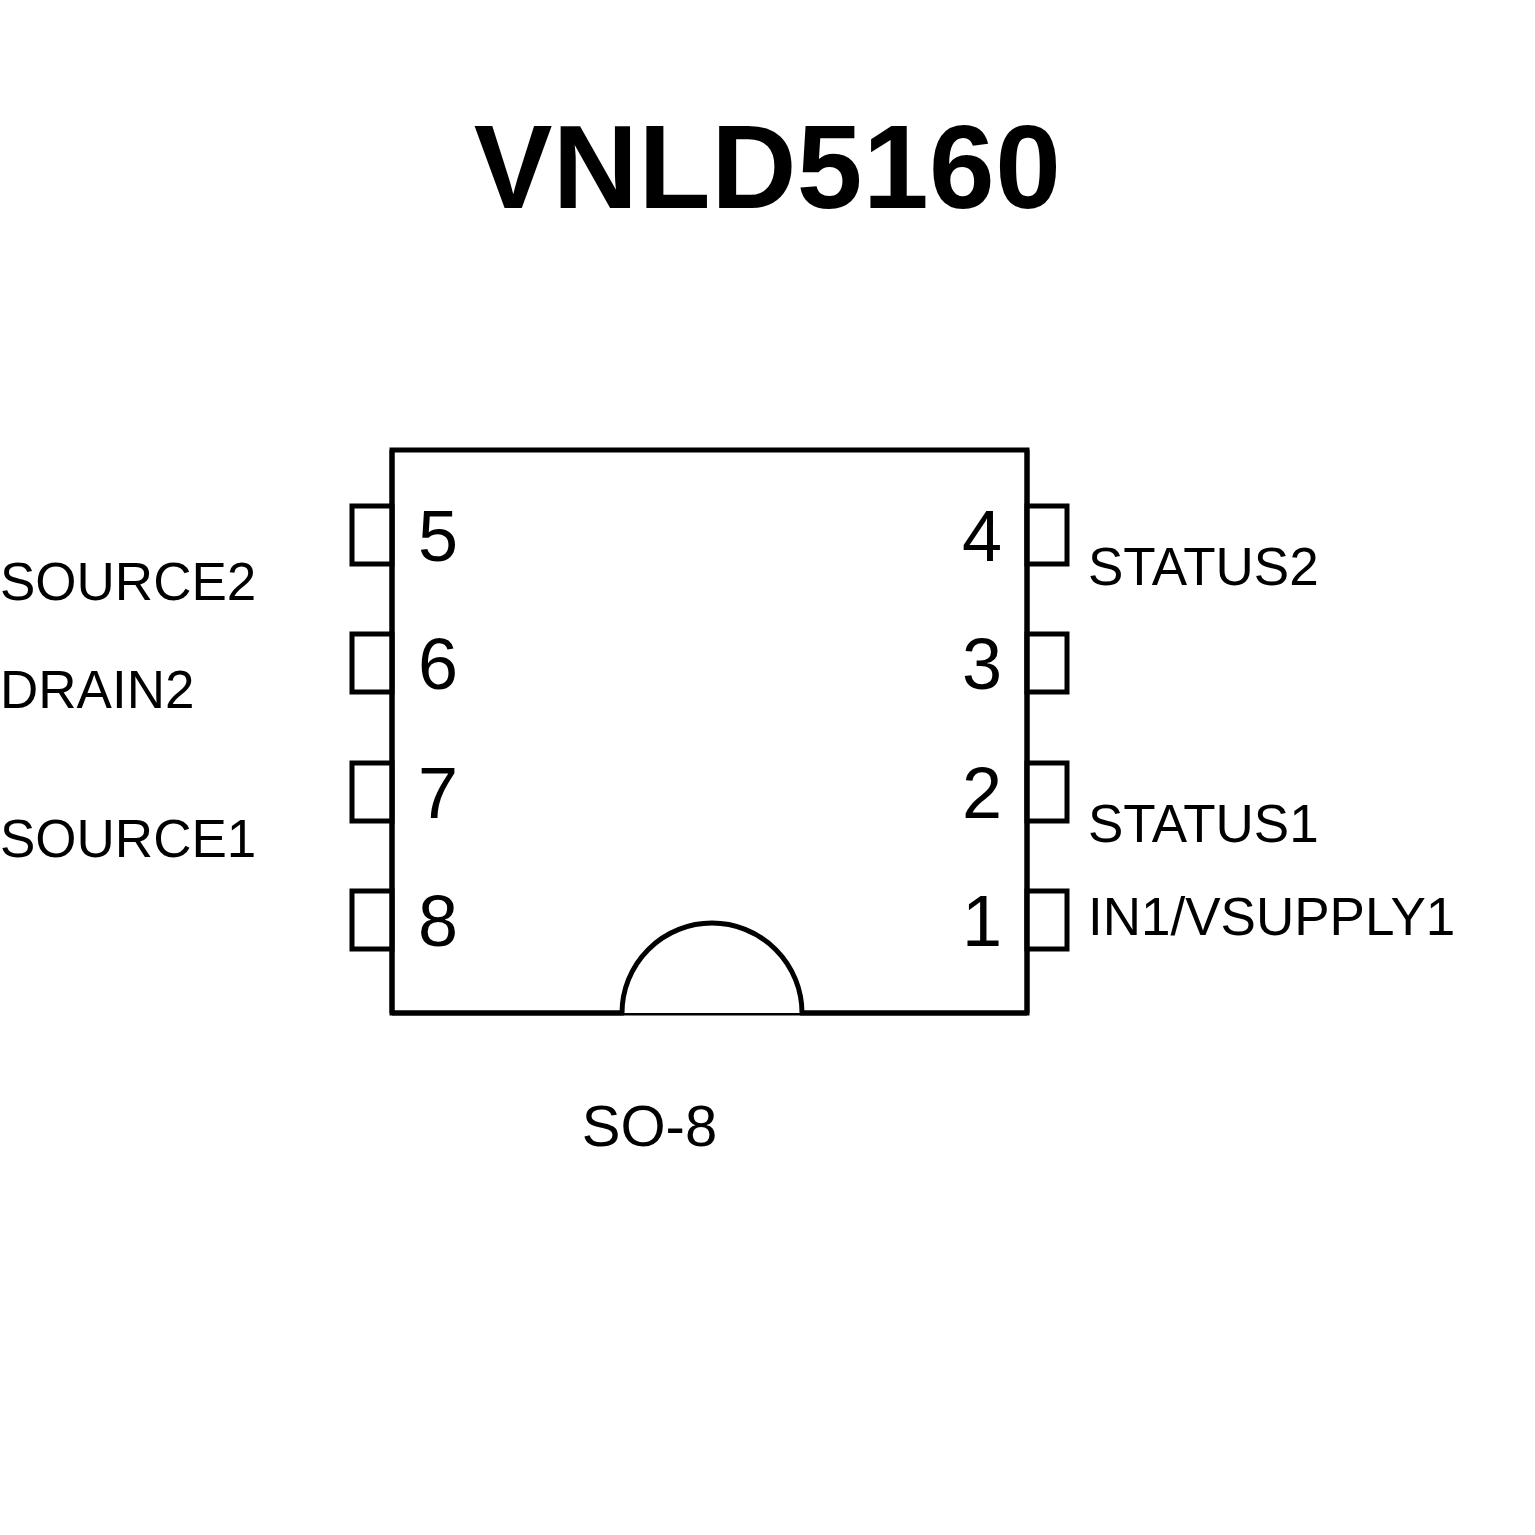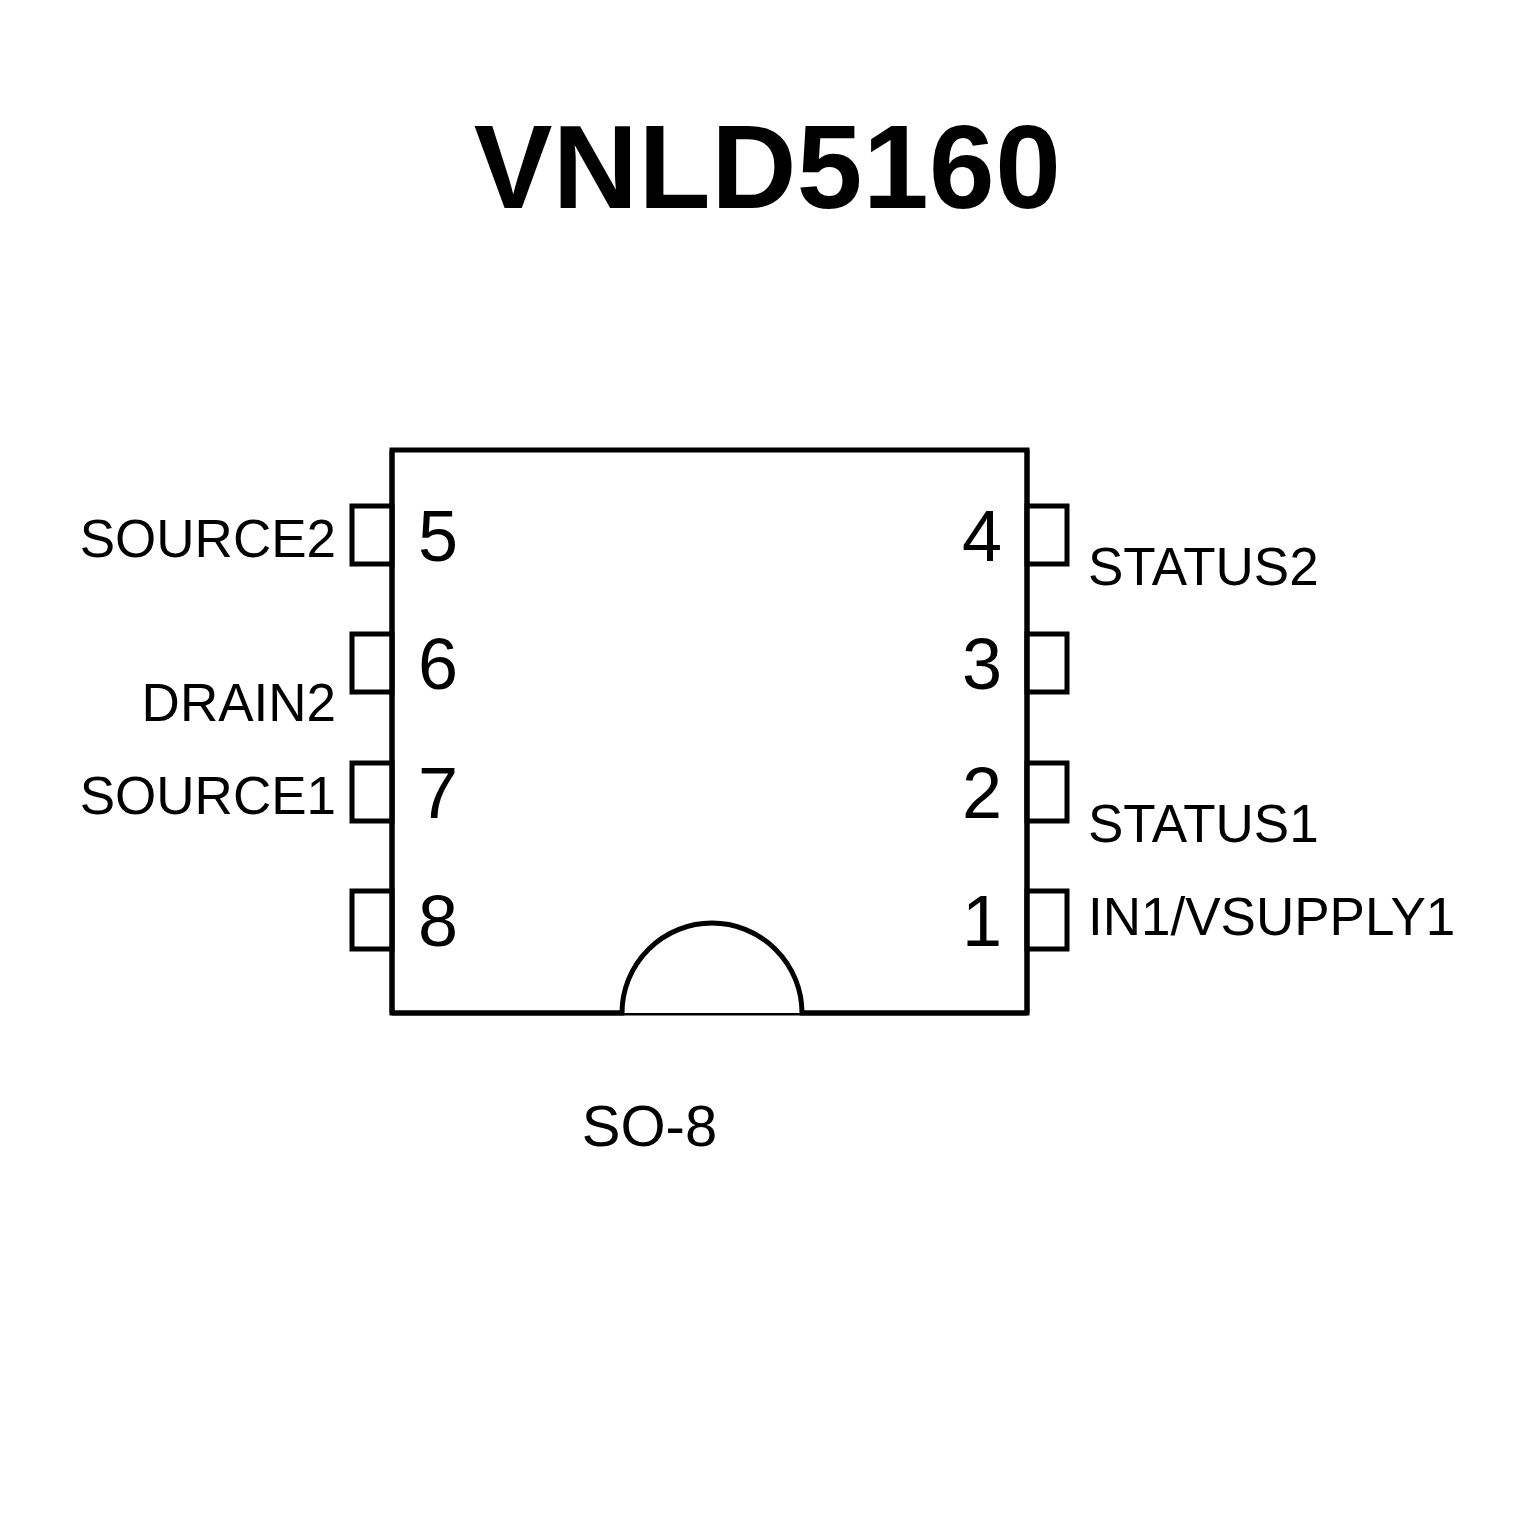--- a/index.html
+++ b/index.html
@@ -63,21 +63,21 @@
 
   .pin-label {
     position: absolute;
     font-size: 53px;
     line-height: 53px;
     white-space: nowrap;
   }
   .pin-label.left-lab {
     left: 0;
     width: 336px;
-    text-align: right;
+    margin-top: 43px;
   }
   .pin-label.right-lab {
     left: 1088px;
     text-align: left;
     margin-top: 28px;
   }
 
   #package-caption {
     position: absolute;
     left: 392px;
@@ -125,21 +125,21 @@
   <div class="pin-number left-num" style="top:628px">6</div>
   <div class="pin-number left-num" style="top:757px">7</div>
   <div class="pin-number left-num" style="top:885px">8</div>
 
   <div class="pin-number right-num" style="top:500px">4</div>
   <div class="pin-number right-num" style="top:628px">3</div>
   <div class="pin-number right-num" style="top:757px">2</div>
   <div class="pin-number right-num" style="top:885px">1</div>
 
   <div class="pin-label left-lab" style="top:512px">SOURCE2</div>
-  <div class="pin-label left-lab" style="top:676px">DRAIN2</div>
+  <div class="pin-label left-lab" style="top:620px">DRAIN2</div>
   <div class="pin-label left-lab" style="top:769px">SOURCE1</div>
 
   <div class="pin-label right-lab" style="top:512px">STATUS2</div>
   <div class="pin-label right-lab" style="top:769px">STATUS1</div>
   <div class="pin-label right-lab" style="top:862px">IN1/VSUPPLY1</div>
 
   <div id="package-caption">SO-8</div>
 
 </div>
 

